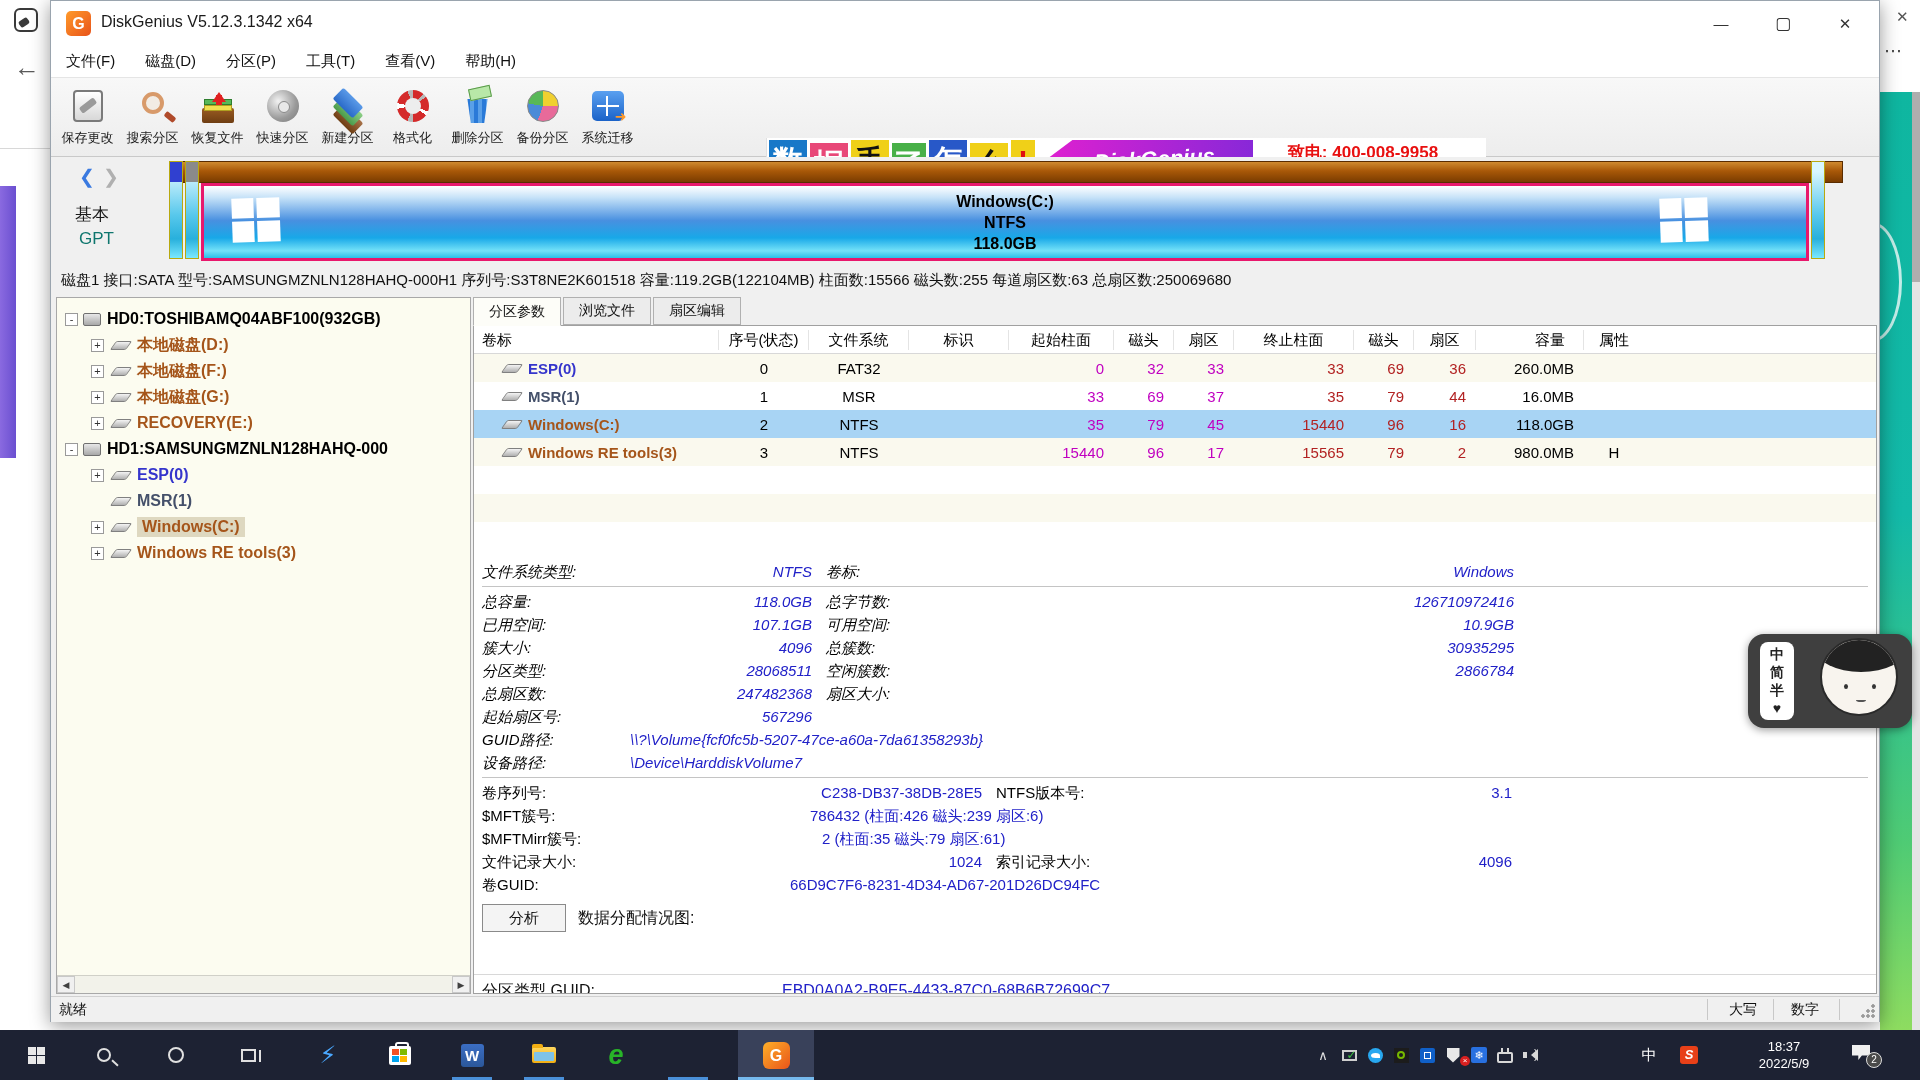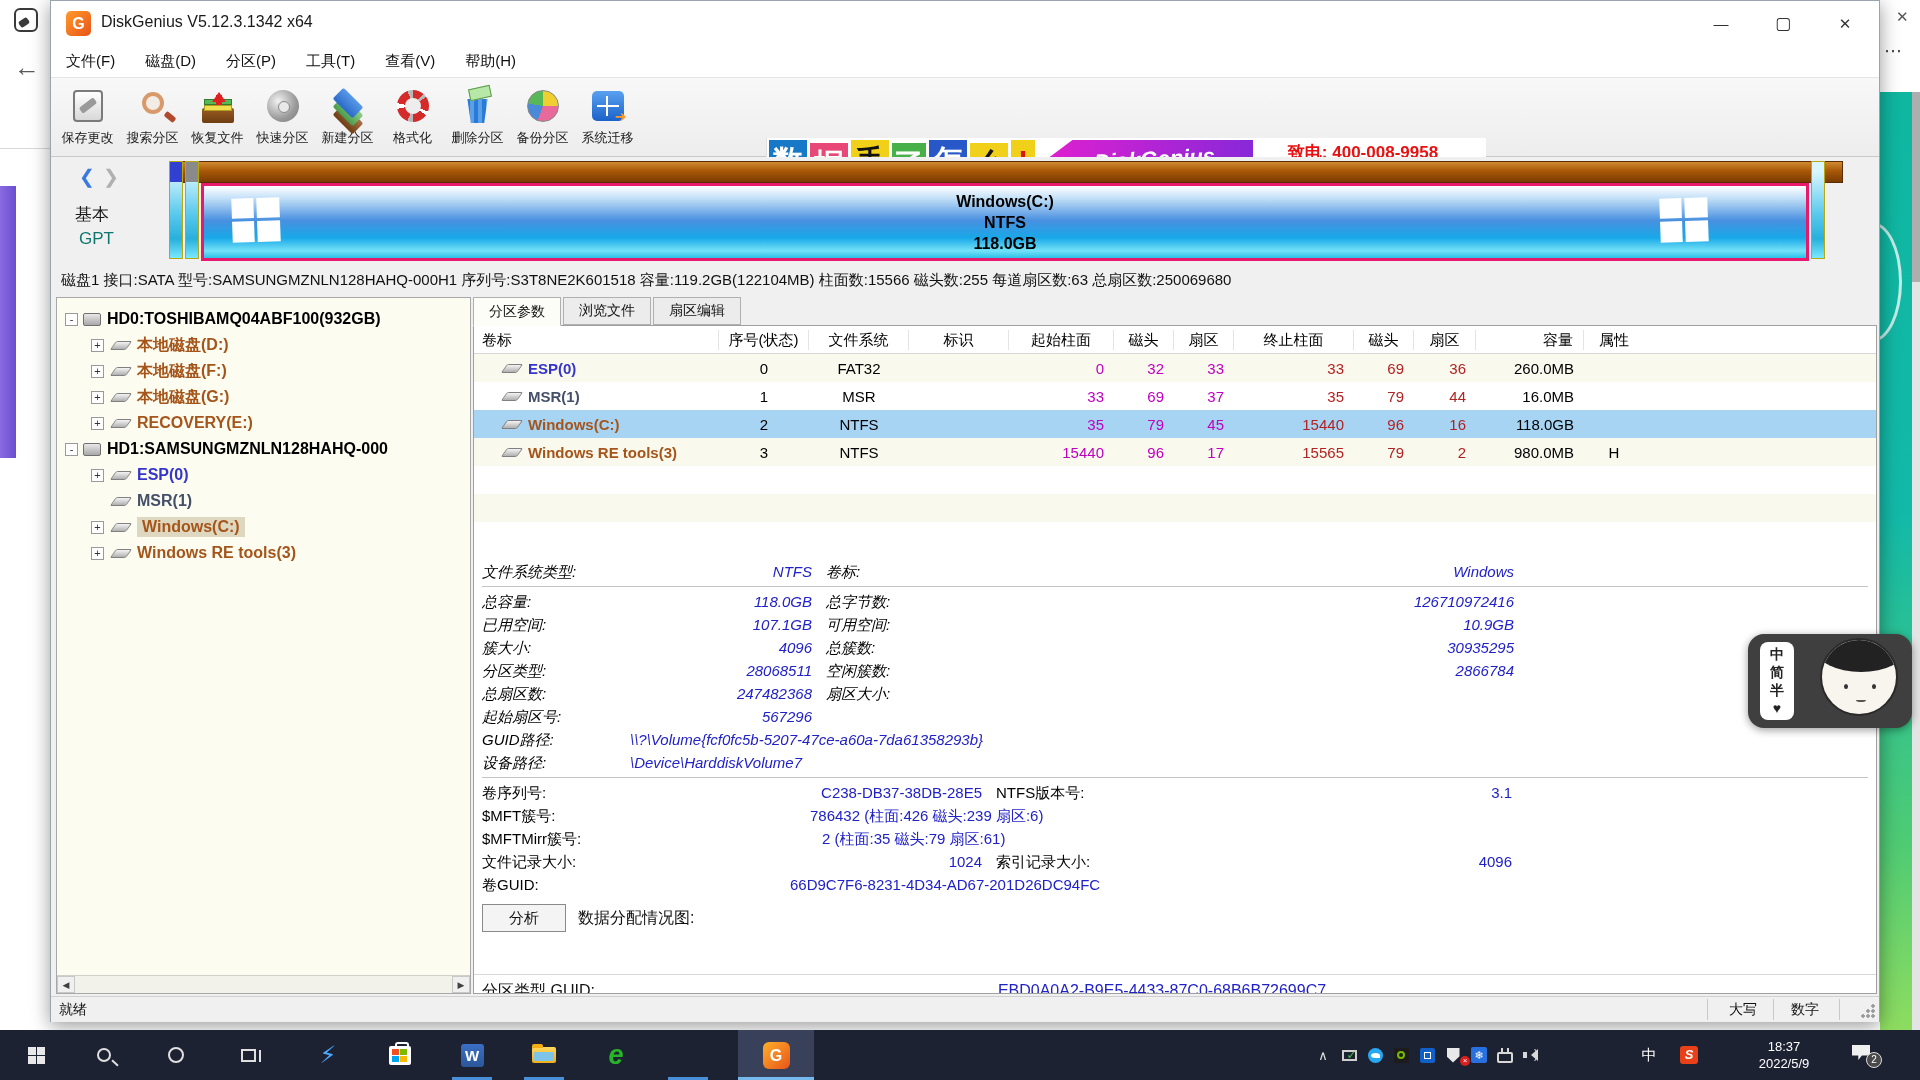--- a/index.html
+++ b/index.html
@@ -138,21 +138,21 @@
   .rpanel{position:absolute;left:422px;top:296px;width:1404px;height:697px;}
   .tabs{position:absolute;left:0;top:0;height:29px;display:flex;}
   .tab{height:28px;padding:0 15px;font-size:14px;color:#111;display:flex;align-items:center;border:1px solid #b0b0b0;background:#ececec;margin-right:2px;}
   .tab.active{background:#fdfdf8;border-bottom:1px solid #fdfdf8;height:29px;z-index:2;}
   .content{position:absolute;left:0;top:28px;width:1404px;height:669px;background:#fff;border:1px solid #a0a0a0;overflow:hidden;}
 
   .grid{display:grid;grid-template-columns:245px 90px 100px 100px 105px 60px 60px 120px 60px 62px 108px 60px 1fr;height:28px;align-items:center;font-size:15px;}
   .thead{border-bottom:1px solid #d8d8d8;color:#000;}
   .thead .hc{text-align:center;border-right:1px solid #e4e4e4;height:20px;line-height:20px;}
   .thead .hc.first{text-align:left;padding-left:8px;}
-  .thead .hc.right{text-align:right;padding-right:10px;}
+  .thead .hc.right{text-align:right;padding-right:18px;}
   .thead .hc.nob{border-right:none;}
   .rowA{background:#faf9ee;}
   .rowB{background:#ffffff;}
   .rowSel{background:#a8d4f4;}
   .cell{white-space:nowrap;overflow:hidden;}
   .c-name{display:flex;align-items:center;padding-left:26px;font-weight:bold;}
   .c-center{text-align:center;}
   .c-right{text-align:right;padding-right:10px;}
   .mag{color:#c000c0;}
   .red{color:#b22222;}
@@ -165,21 +165,21 @@
   .val{color:#2121c8;text-align:right;white-space:nowrap;}
   .valL{color:#2121c8;text-align:left;white-space:nowrap;}
   .span3{grid-column:2 / 5;}
   .sep{height:1px;background:#c4c4c4;margin:3px 8px 3px 0;}
   .analyze-row{display:flex;align-items:center;margin-top:8px;padding-left:8px;}
   .btn-analyze{width:84px;height:28px;background:#f4f4f4;border:1px solid #8a8a8a;font-size:15px;color:#111;text-align:center;line-height:26px;}
   .alloc-label{font-size:16px;color:#111;margin-left:12px;}
   .lightsep{position:absolute;left:0;top:648px;width:100%;height:1px;background:#d8d8d8;}
   .clipped{position:absolute;left:8px;top:653px;width:1390px;font-size:16px;line-height:24px;white-space:nowrap;}
   .clipped .l{color:#111;display:inline-block;width:300px;}
-  .clipped .v{color:#2121c8;display:inline-block;width:760px;text-align:center;}
+  .clipped .v{color:#2121c8;display:inline-block;width:760px;}
 
   
   .statusbar{position:absolute;left:0;top:995px;width:100%;height:26px;background:#f0f0f0;border-top:1px solid #d0d0d0;font-size:14px;color:#111;}
   .st-ready{position:absolute;left:8px;top:4px;}
   .st-sep{position:absolute;top:2px;width:1px;height:21px;background:#c8c8c8;}
   .st-caps{position:absolute;left:1662px;top:4px;width:60px;text-align:center;}
   .st-num{position:absolute;left:1724px;top:4px;width:60px;text-align:center;}
   .grip{position:absolute;right:4px;bottom:4px;width:14px;height:14px;background:
     radial-gradient(circle,#9a9a9a 1.5px,transparent 2px) 10px 10px/4px 4px no-repeat,
     radial-gradient(circle,#9a9a9a 1.5px,transparent 2px) 10px 5px/4px 4px no-repeat,

